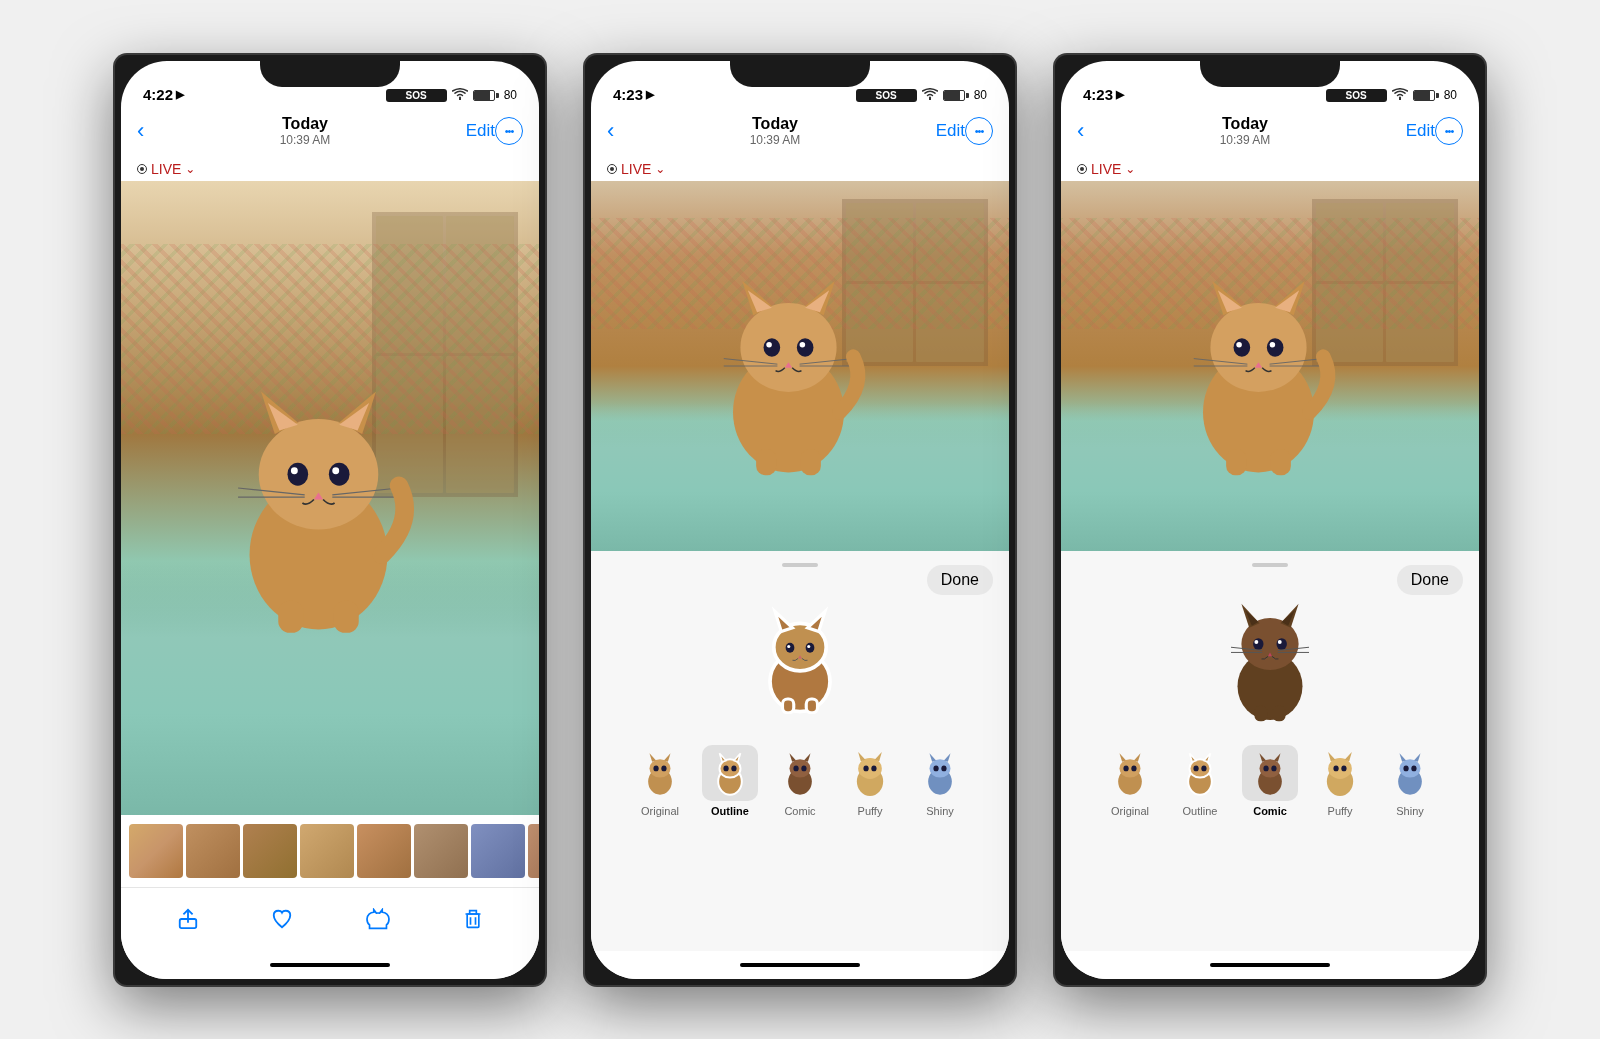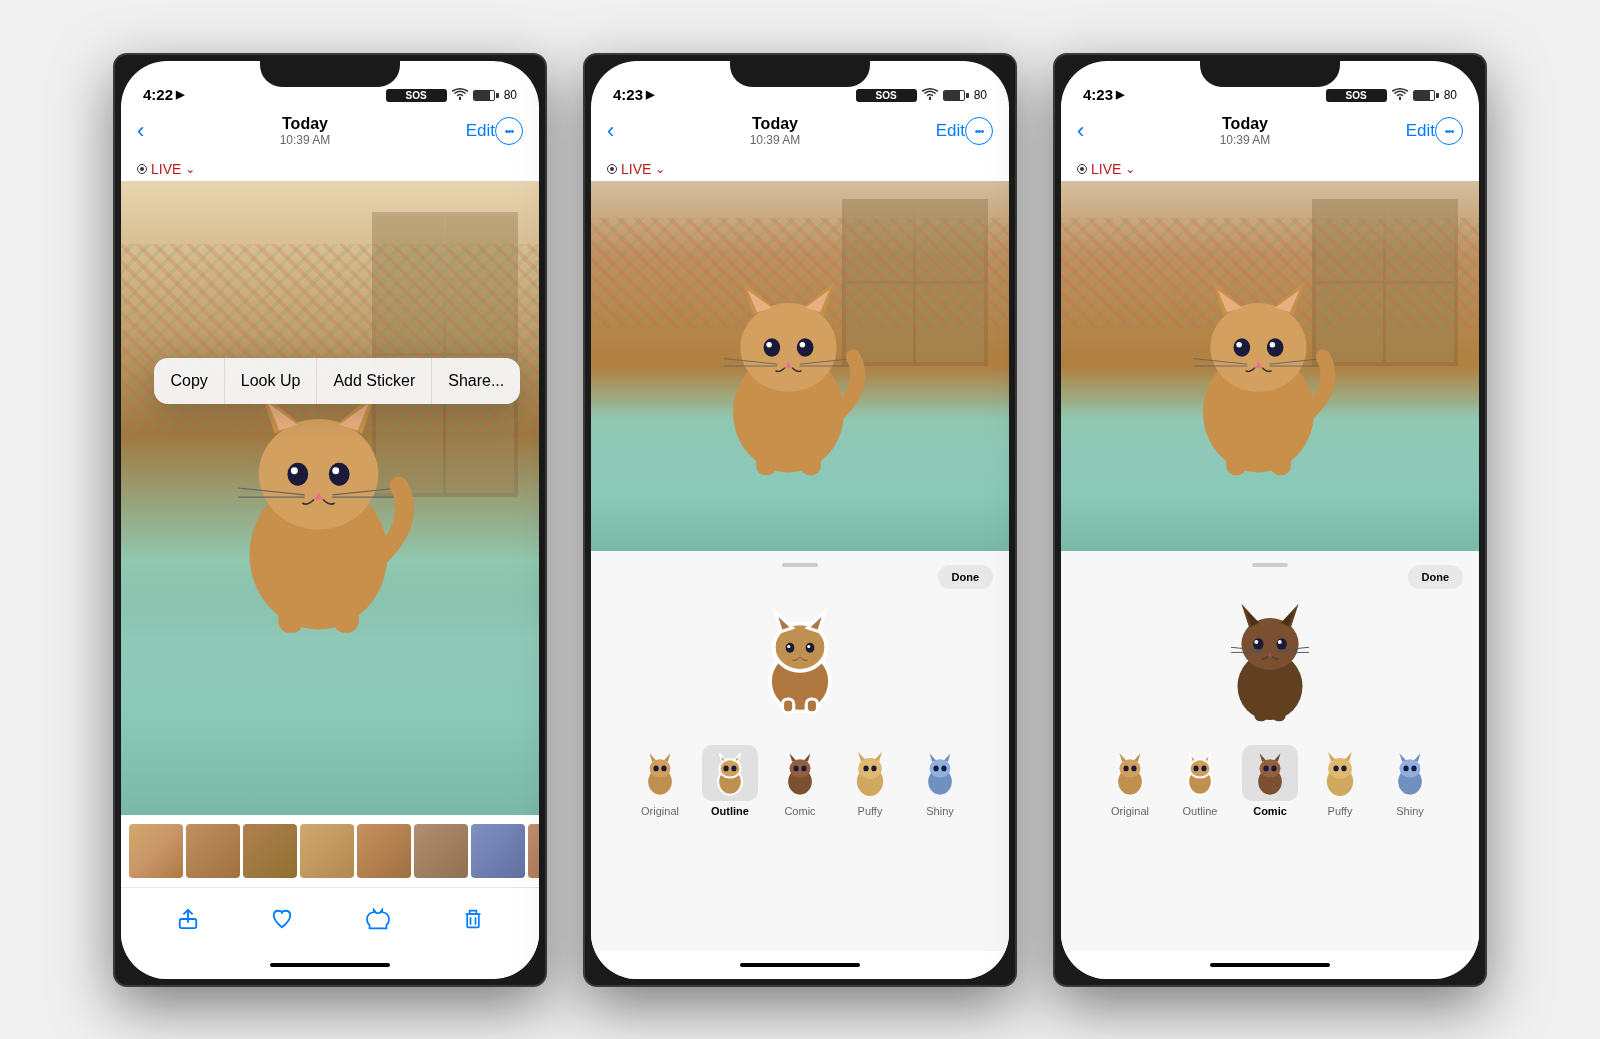--- a/index.html
+++ b/index.html
@@ -356,22 +356,22 @@
       margin-bottom: 10px;
     }
 
     .done-btn {
       position: absolute;
       right: 16px;
       top: 14px;
       background: #e8e8e8;
       border-radius: 20px;
       padding: 6px 14px;
-      font-size: 11px;
-      font-weight: 700;
+      font-size: 16px;
+      font-weight: 400;
       color: #000;
     }
 
     .sticker-preview {
       height: 160px;
       display: flex;
       align-items: center;
       justify-content: center;
     }
 
@@ -609,26 +609,20 @@
 
                 <rect x="65" y="210" width="22" height="28" rx="10" fill="#c8904a"></rect>
                 <rect x="113" y="210" width="22" height="28" rx="10" fill="#c8904a"></rect>
 
                 <path d="M155,170 Q185,140 170,110" stroke="#c8904a" stroke-width="16" fill="none" stroke-linecap="round"></path>
               </svg>
             </div>
           </div>
         </div>
 
-        <div class="context-menu">
-          <div class="context-menu-item">Copy</div>
-          <div class="context-menu-item">Look Up</div>
-          <div class="context-menu-item">Add Sticker</div>
-          <div class="context-menu-item">Share...</div>
-        </div>
       </div>
 
       <div class="thumbnail-strip">
         <div class="thumb cat-thumb">
             <div class="thumb-inner"></div>
           </div>
         <div class="thumb" style="background:linear-gradient(135deg,#c09060,#a07040)"></div>
         <div class="thumb" style="background:linear-gradient(135deg,#b08050,#907030)"></div>
         <div class="thumb" style="background:linear-gradient(135deg,#d0a870,#b08850)"></div>
         <div class="thumb" style="background:linear-gradient(135deg,#c89060,#a07040)"></div>

